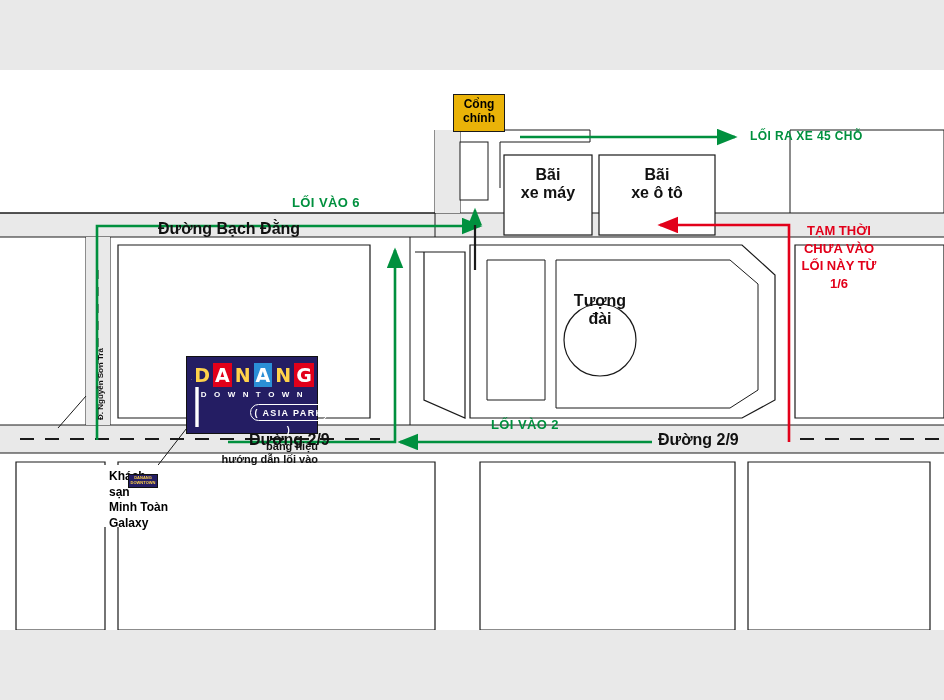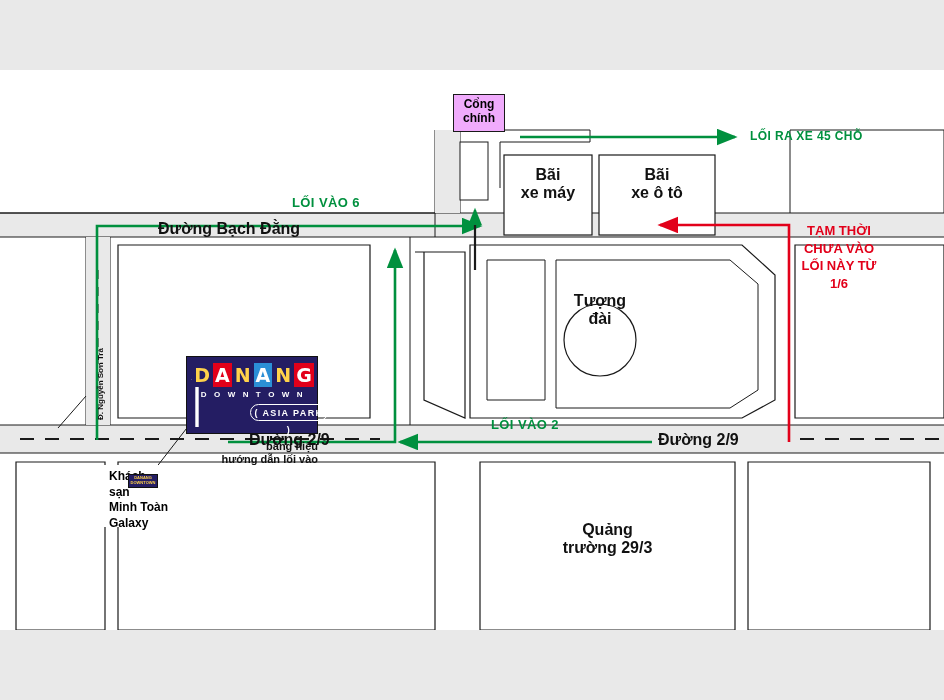--- a/index.html
+++ b/index.html
@@ -77,21 +77,21 @@
   }
   .lbl-vert {
     font-size: 8px;
     font-weight: bold;
     transform: rotate(-90deg);
     transform-origin: left top;
     white-space: pre;
   }
   .gate-box {
     position: absolute;
-    background: #f0abfc;
+    background: #eab308;
     border: 1px solid #1a1a1a;
     font-size: 12px;
     font-weight: bold;
     text-align: center;
     line-height: 1.15;
     padding: 3px 4px;
     box-sizing: border-box;
   }
   .hotel-box {
     position: absolute;
@@ -292,22 +292,20 @@
 
     <div class="gate-box" style="left: 453px; top: 24px; width: 52px; height: 38px; white-space: pre-line;">Cổng
 chính</div>
 
     <div class="lbl lbl-block" style="left: 504px; top: 96px; width: 88px; white-space: pre-line;">Bãi
 xe máy</div>
     <div class="lbl lbl-block" style="left: 599px; top: 96px; width: 116px; white-space: pre-line;">Bãi
 xe ô tô</div>
     <div class="lbl lbl-block" style="left: 556px; top: 222px; width: 88px; white-space: pre-line;">Tượng
 đài</div>
-    <div class="lbl lbl-block" style="left: 515px; top: 451px; width: 185px; white-space: pre-line;">Quảng
-trường 29/3</div>
 
     <div class="hotel-box" style="left: 104px; top: 395px; width: 70px; height: 62px; white-space: pre-line;">Khách sạn
 Minh Toàn
 Galaxy</div>
 
     <div id="billboard">
       <svg id="bb-arrow" viewBox="0 0 14 62">
         <path d="M7 2 L12.5 13 L8.7 13 L8.7 60 L5.3 60 L5.3 13 L1.5 13 Z" fill="#ffffff"></path>
       </svg>
       <div id="bb-letters">

